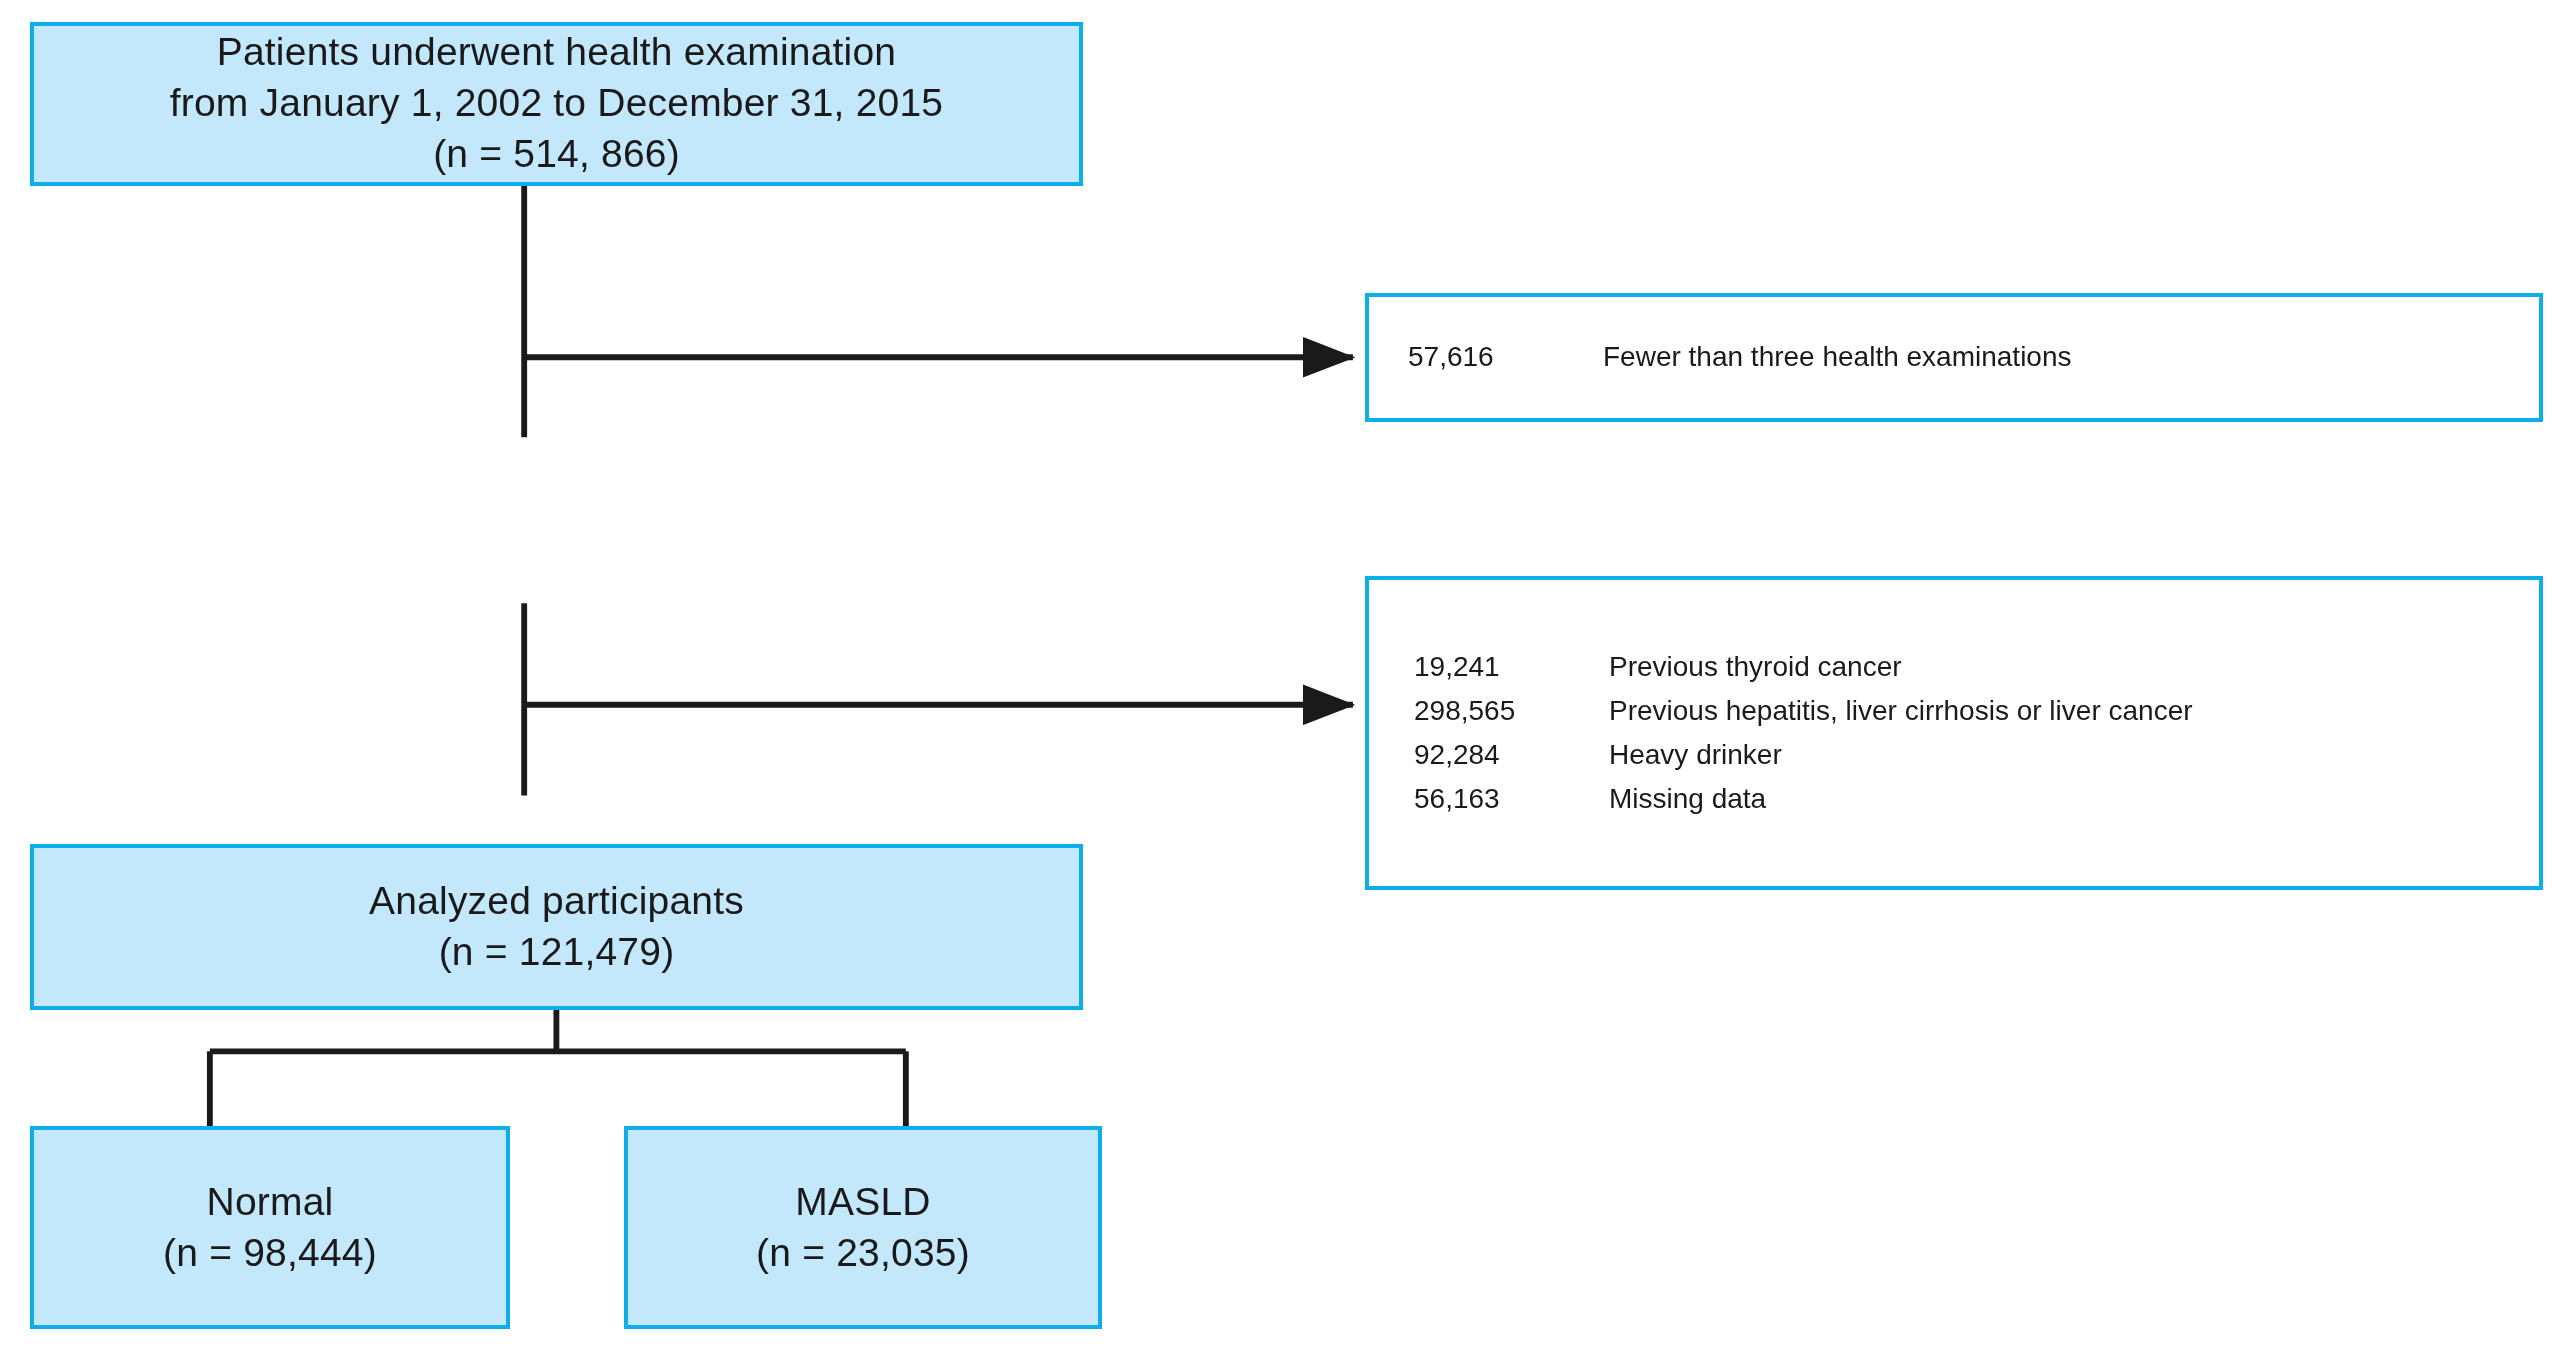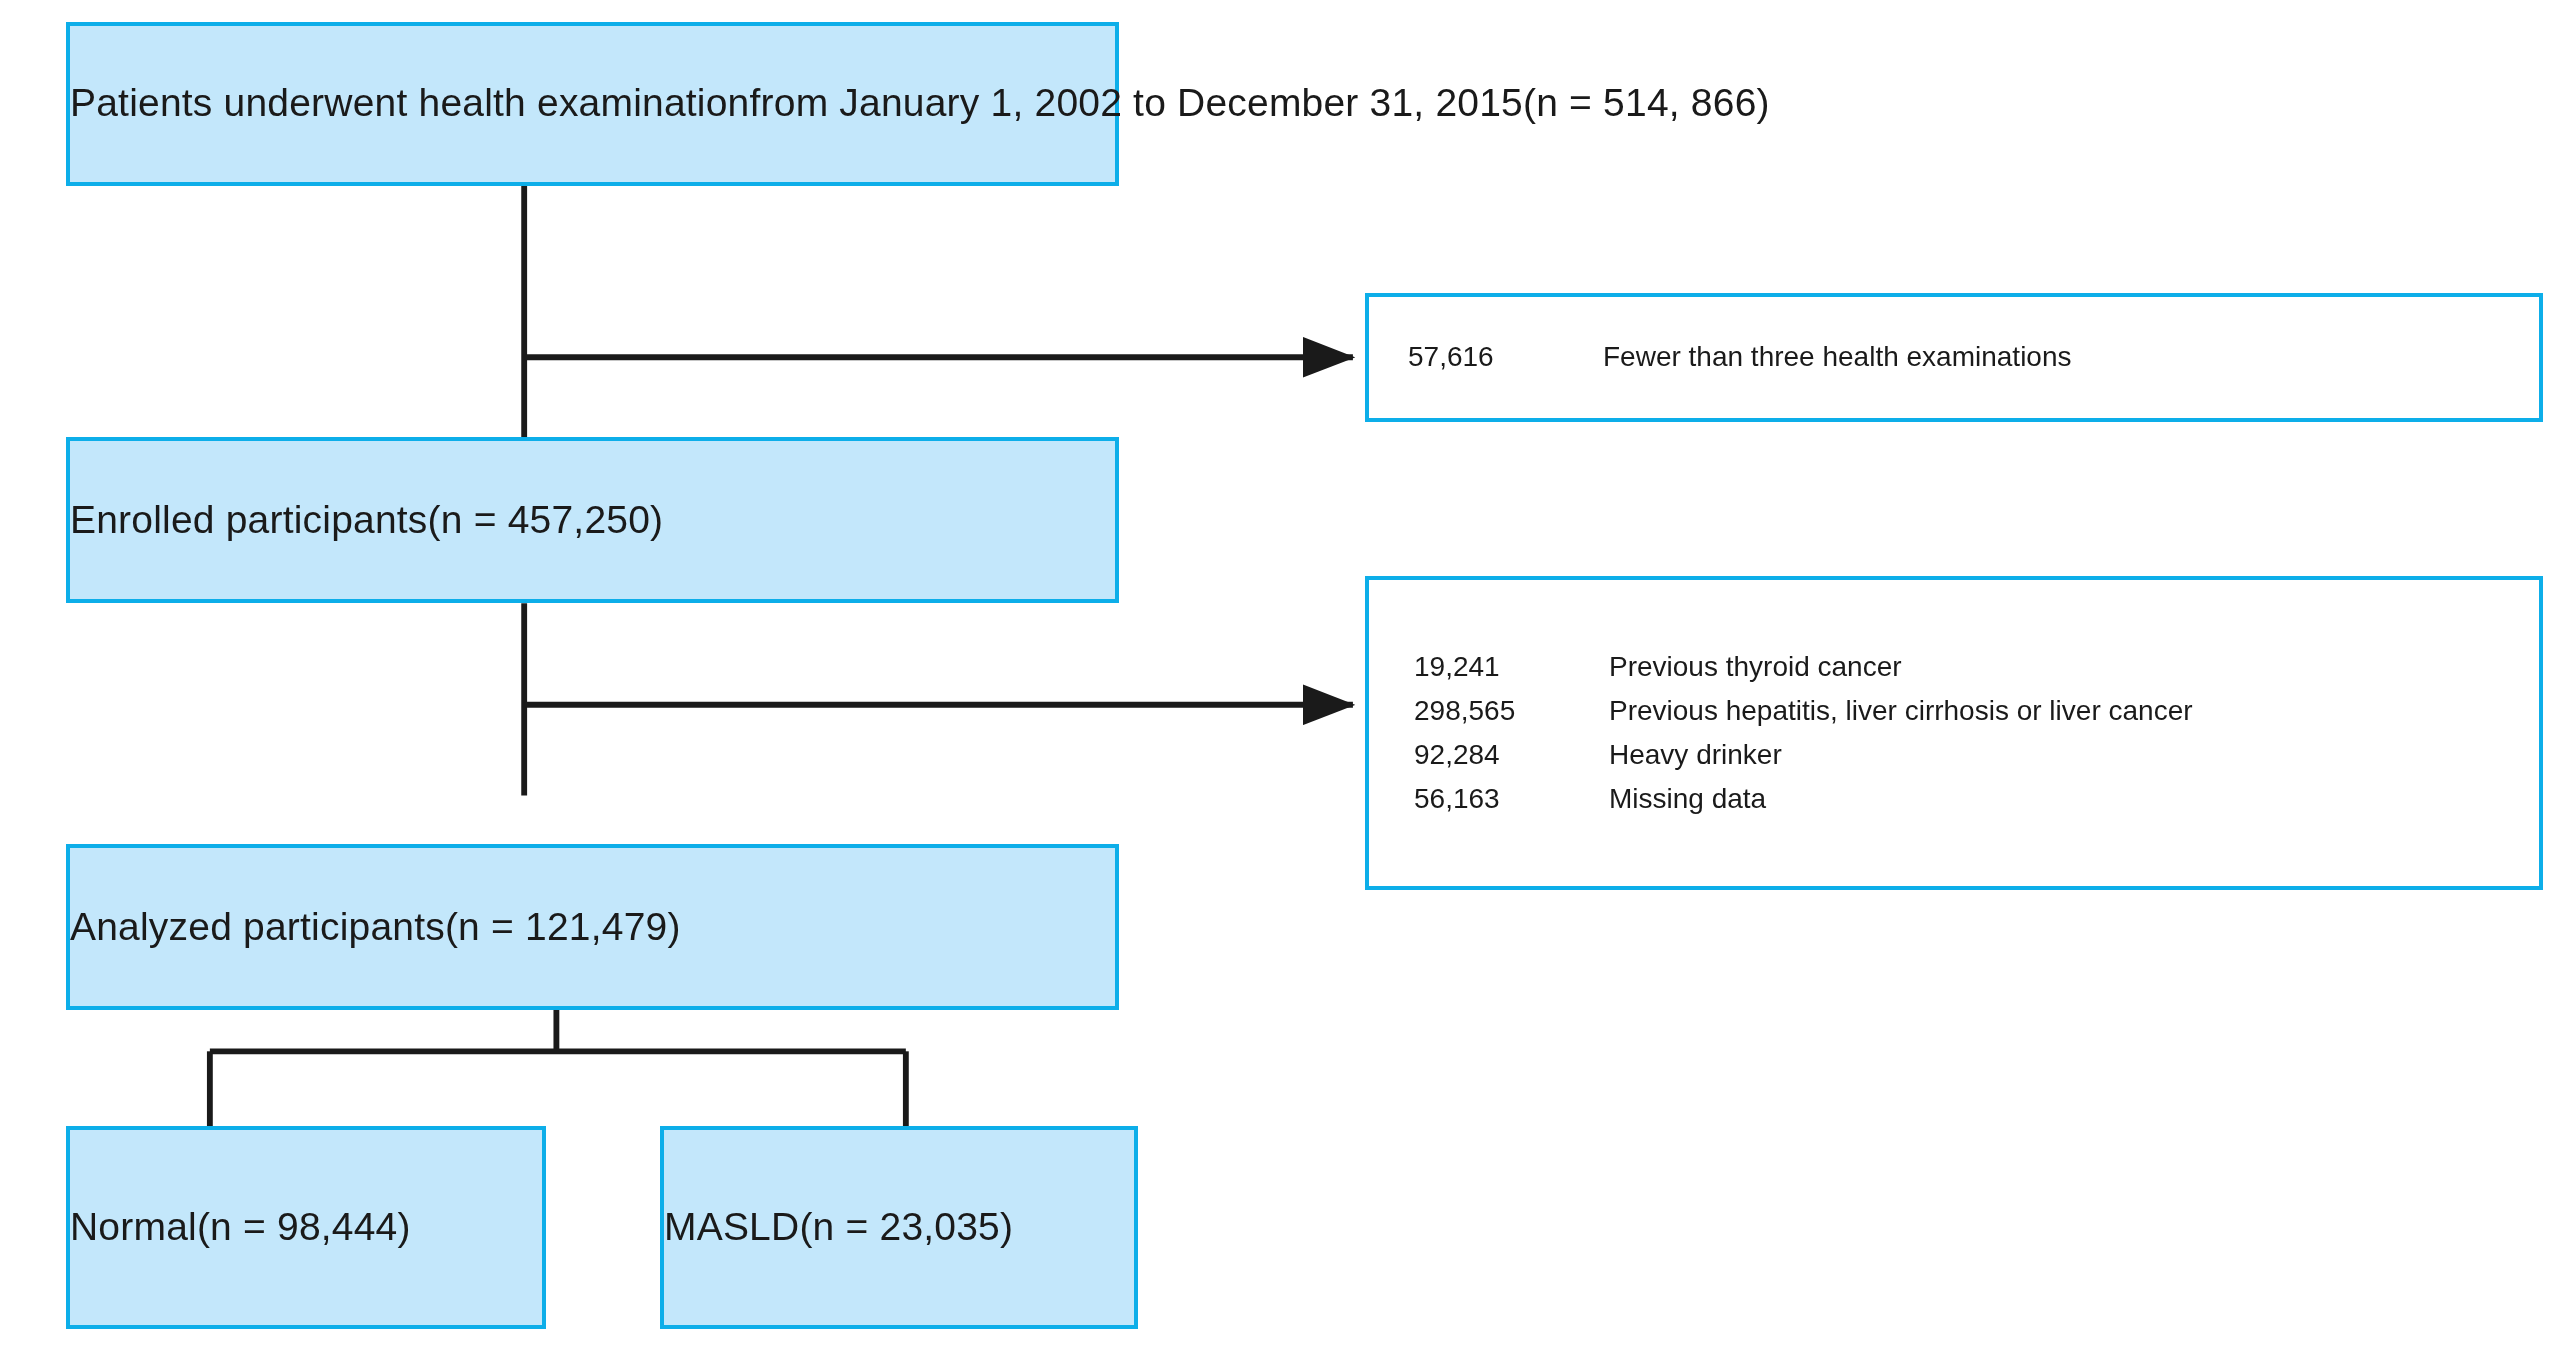--- a/index.html
+++ b/index.html
@@ -5,24 +5,24 @@
   html,body{margin:0;padding:0;background:#ffffff;}
   body{font-family:"Liberation Sans","DejaVu Sans",sans-serif;}
   #canvas{position:relative;width:2576px;height:1351px;background:#fff;overflow:hidden;}
 
   .node{
     position:absolute;
     box-sizing:border-box;
     background:#c3e7fb;
     border:4.9px solid #0daee9;
     display:flex;
-    flex-direction:row;
+    flex-direction:column;
     align-items:center;
+    justify-content:center;
     color:#1a1a1a;
-    margin-left:36px;
   }
   .node .line{
     font-size:39px;
     line-height:1.30;
     white-space:nowrap;
     letter-spacing:0.2px;
   }
 
   .excl{
     position:absolute;
@@ -72,24 +72,20 @@
     <line x1="215" y1="1077" x2="215" y2="1154" stroke="#1a1a1a" stroke-width="6"></line>
     <line x1="928" y1="1077" x2="928" y2="1154" stroke="#1a1a1a" stroke-width="6"></line>
   </svg>
 
   <div class="node" style="left:30px;top:21.5px;width:1053px;height:164px;">
     <div class="line">Patients underwent health examination</div>
     <div class="line">from January 1, 2002 to December 31, 2015</div>
     <div class="line">(n = 514, 866)</div>
   </div>
 
-  <div class="node" style="left:30px;top:437px;width:1053px;height:166px;">
-    <div class="line">Enrolled participants</div>
-    <div class="line">(n = 457,250)</div>
-  </div>
 
   <div class="node" style="left:30px;top:844px;width:1053px;height:166px;">
     <div class="line">Analyzed participants</div>
     <div class="line">(n = 121,479)</div>
   </div>
 
   <div class="node" style="left:30px;top:1126px;width:480px;height:203px;">
     <div class="line">Normal</div>
     <div class="line">(n = 98,444)</div>
   </div>

